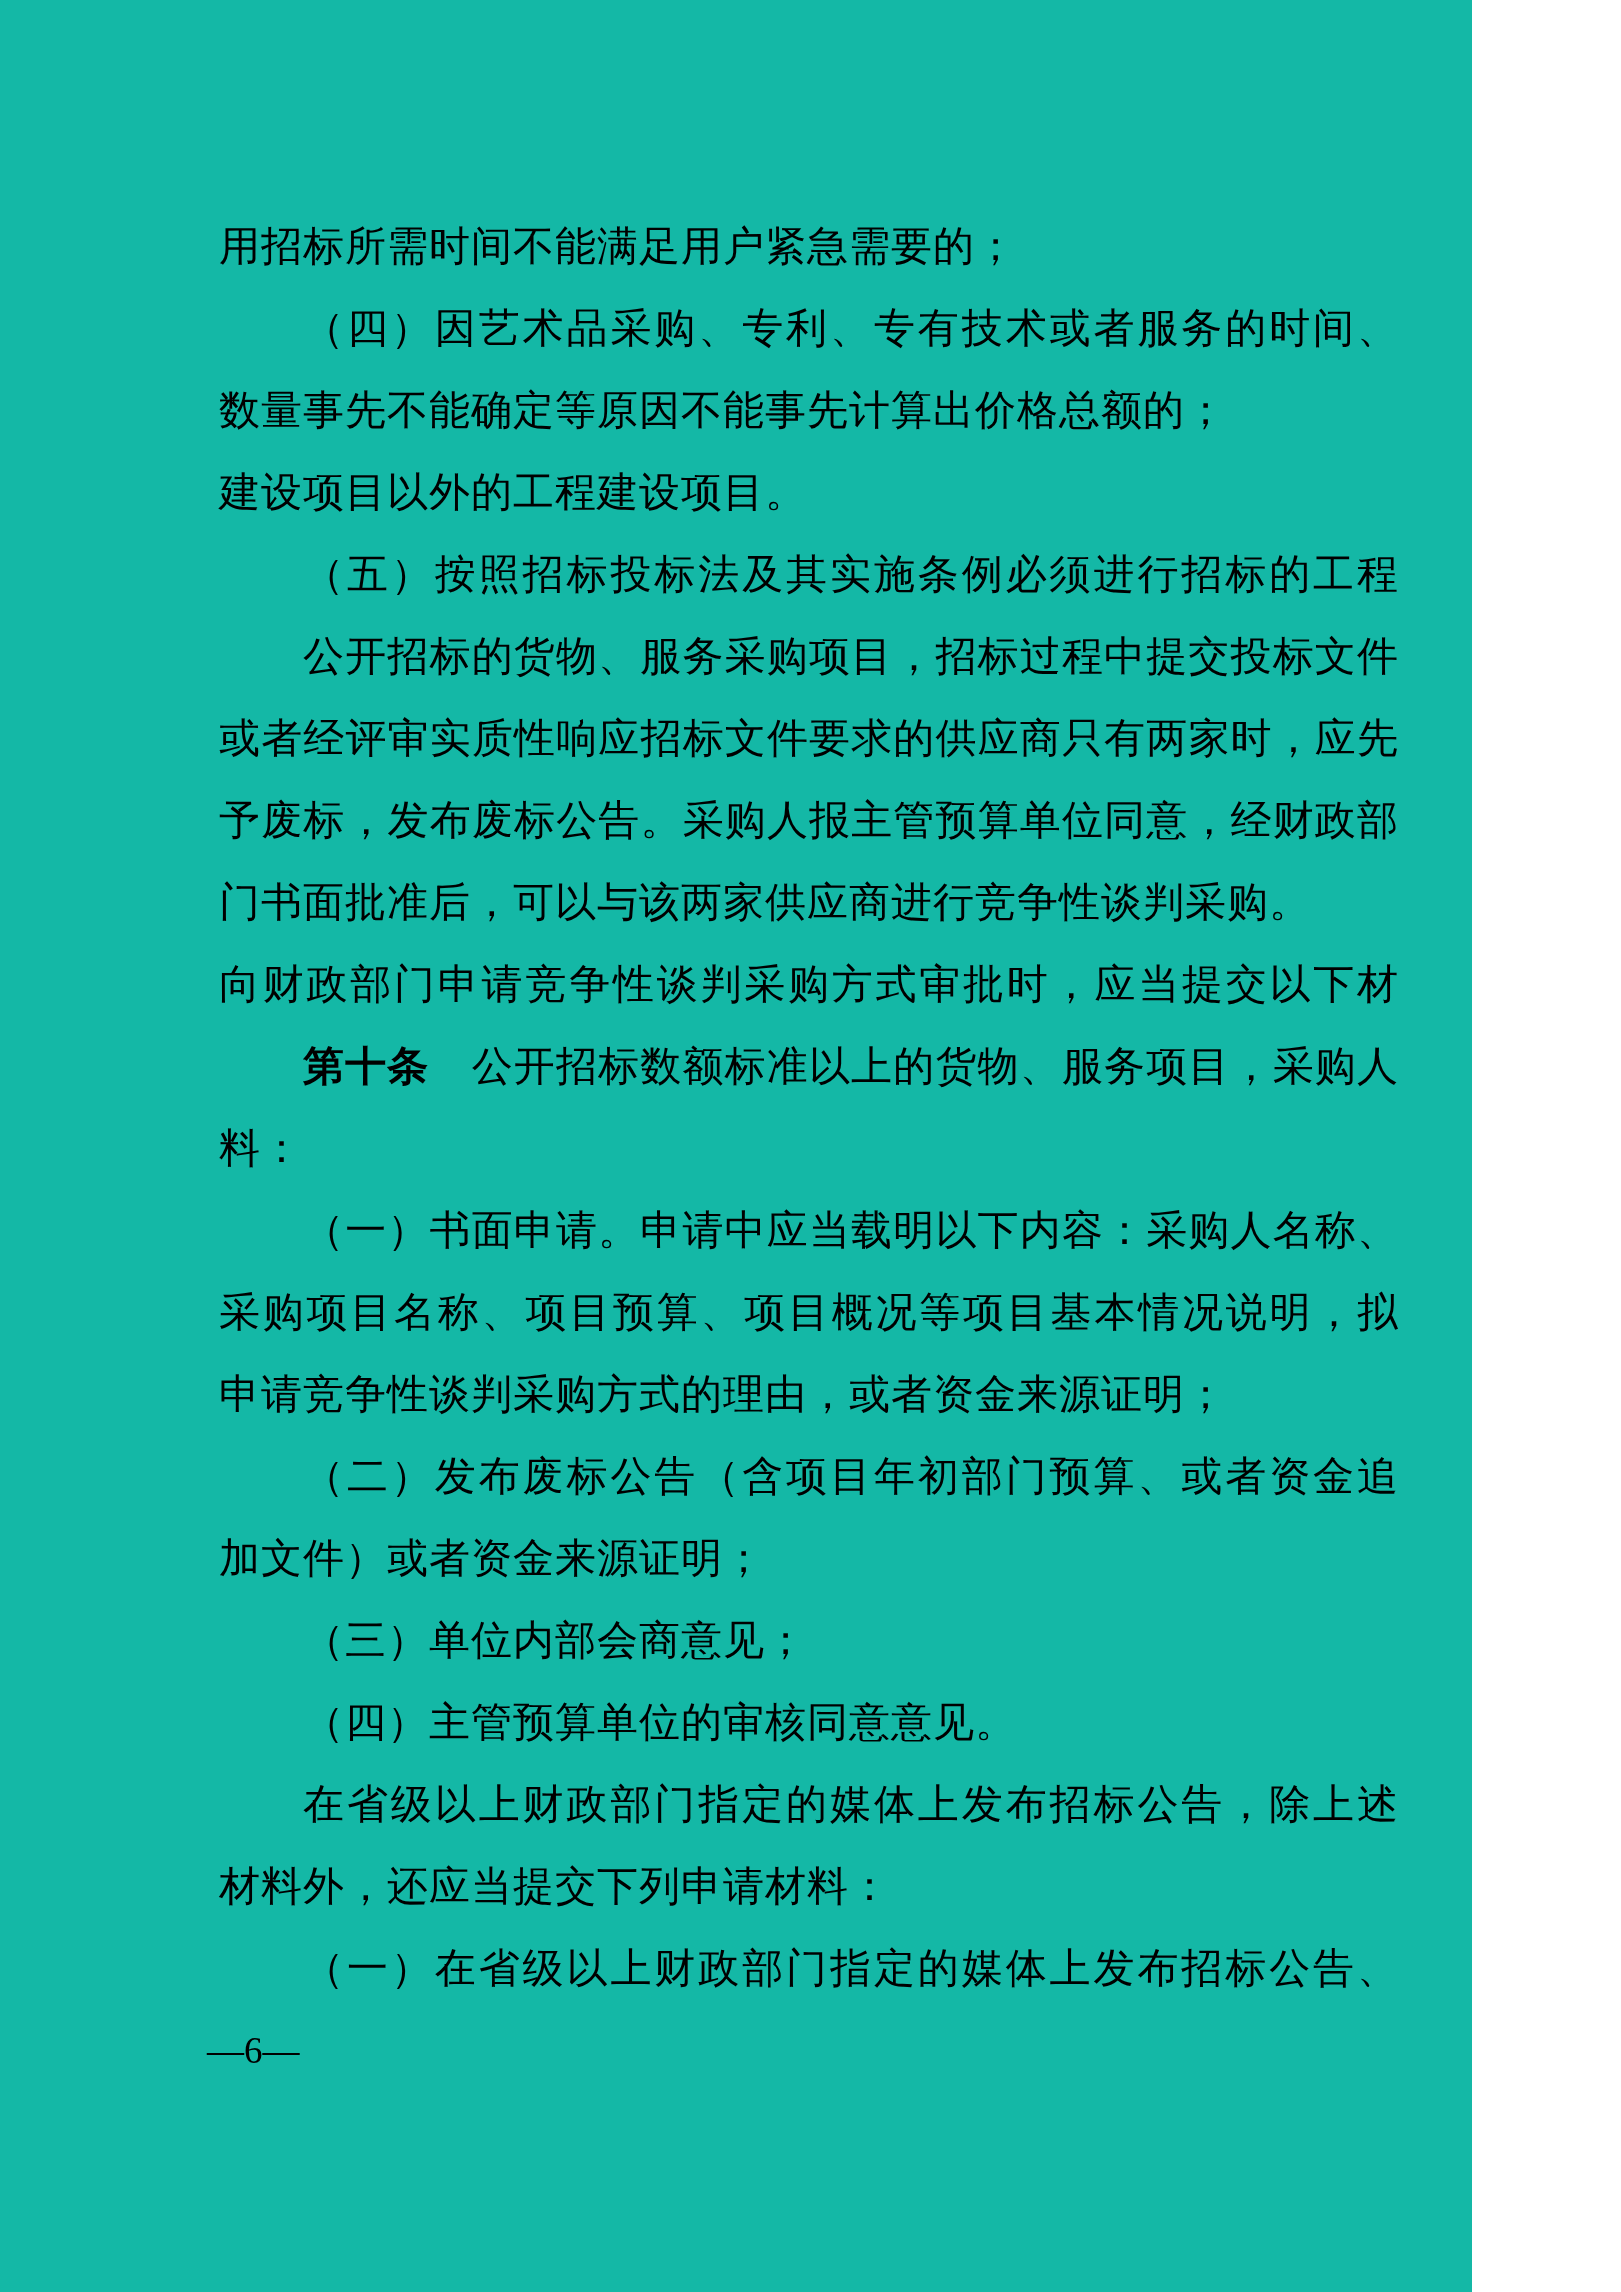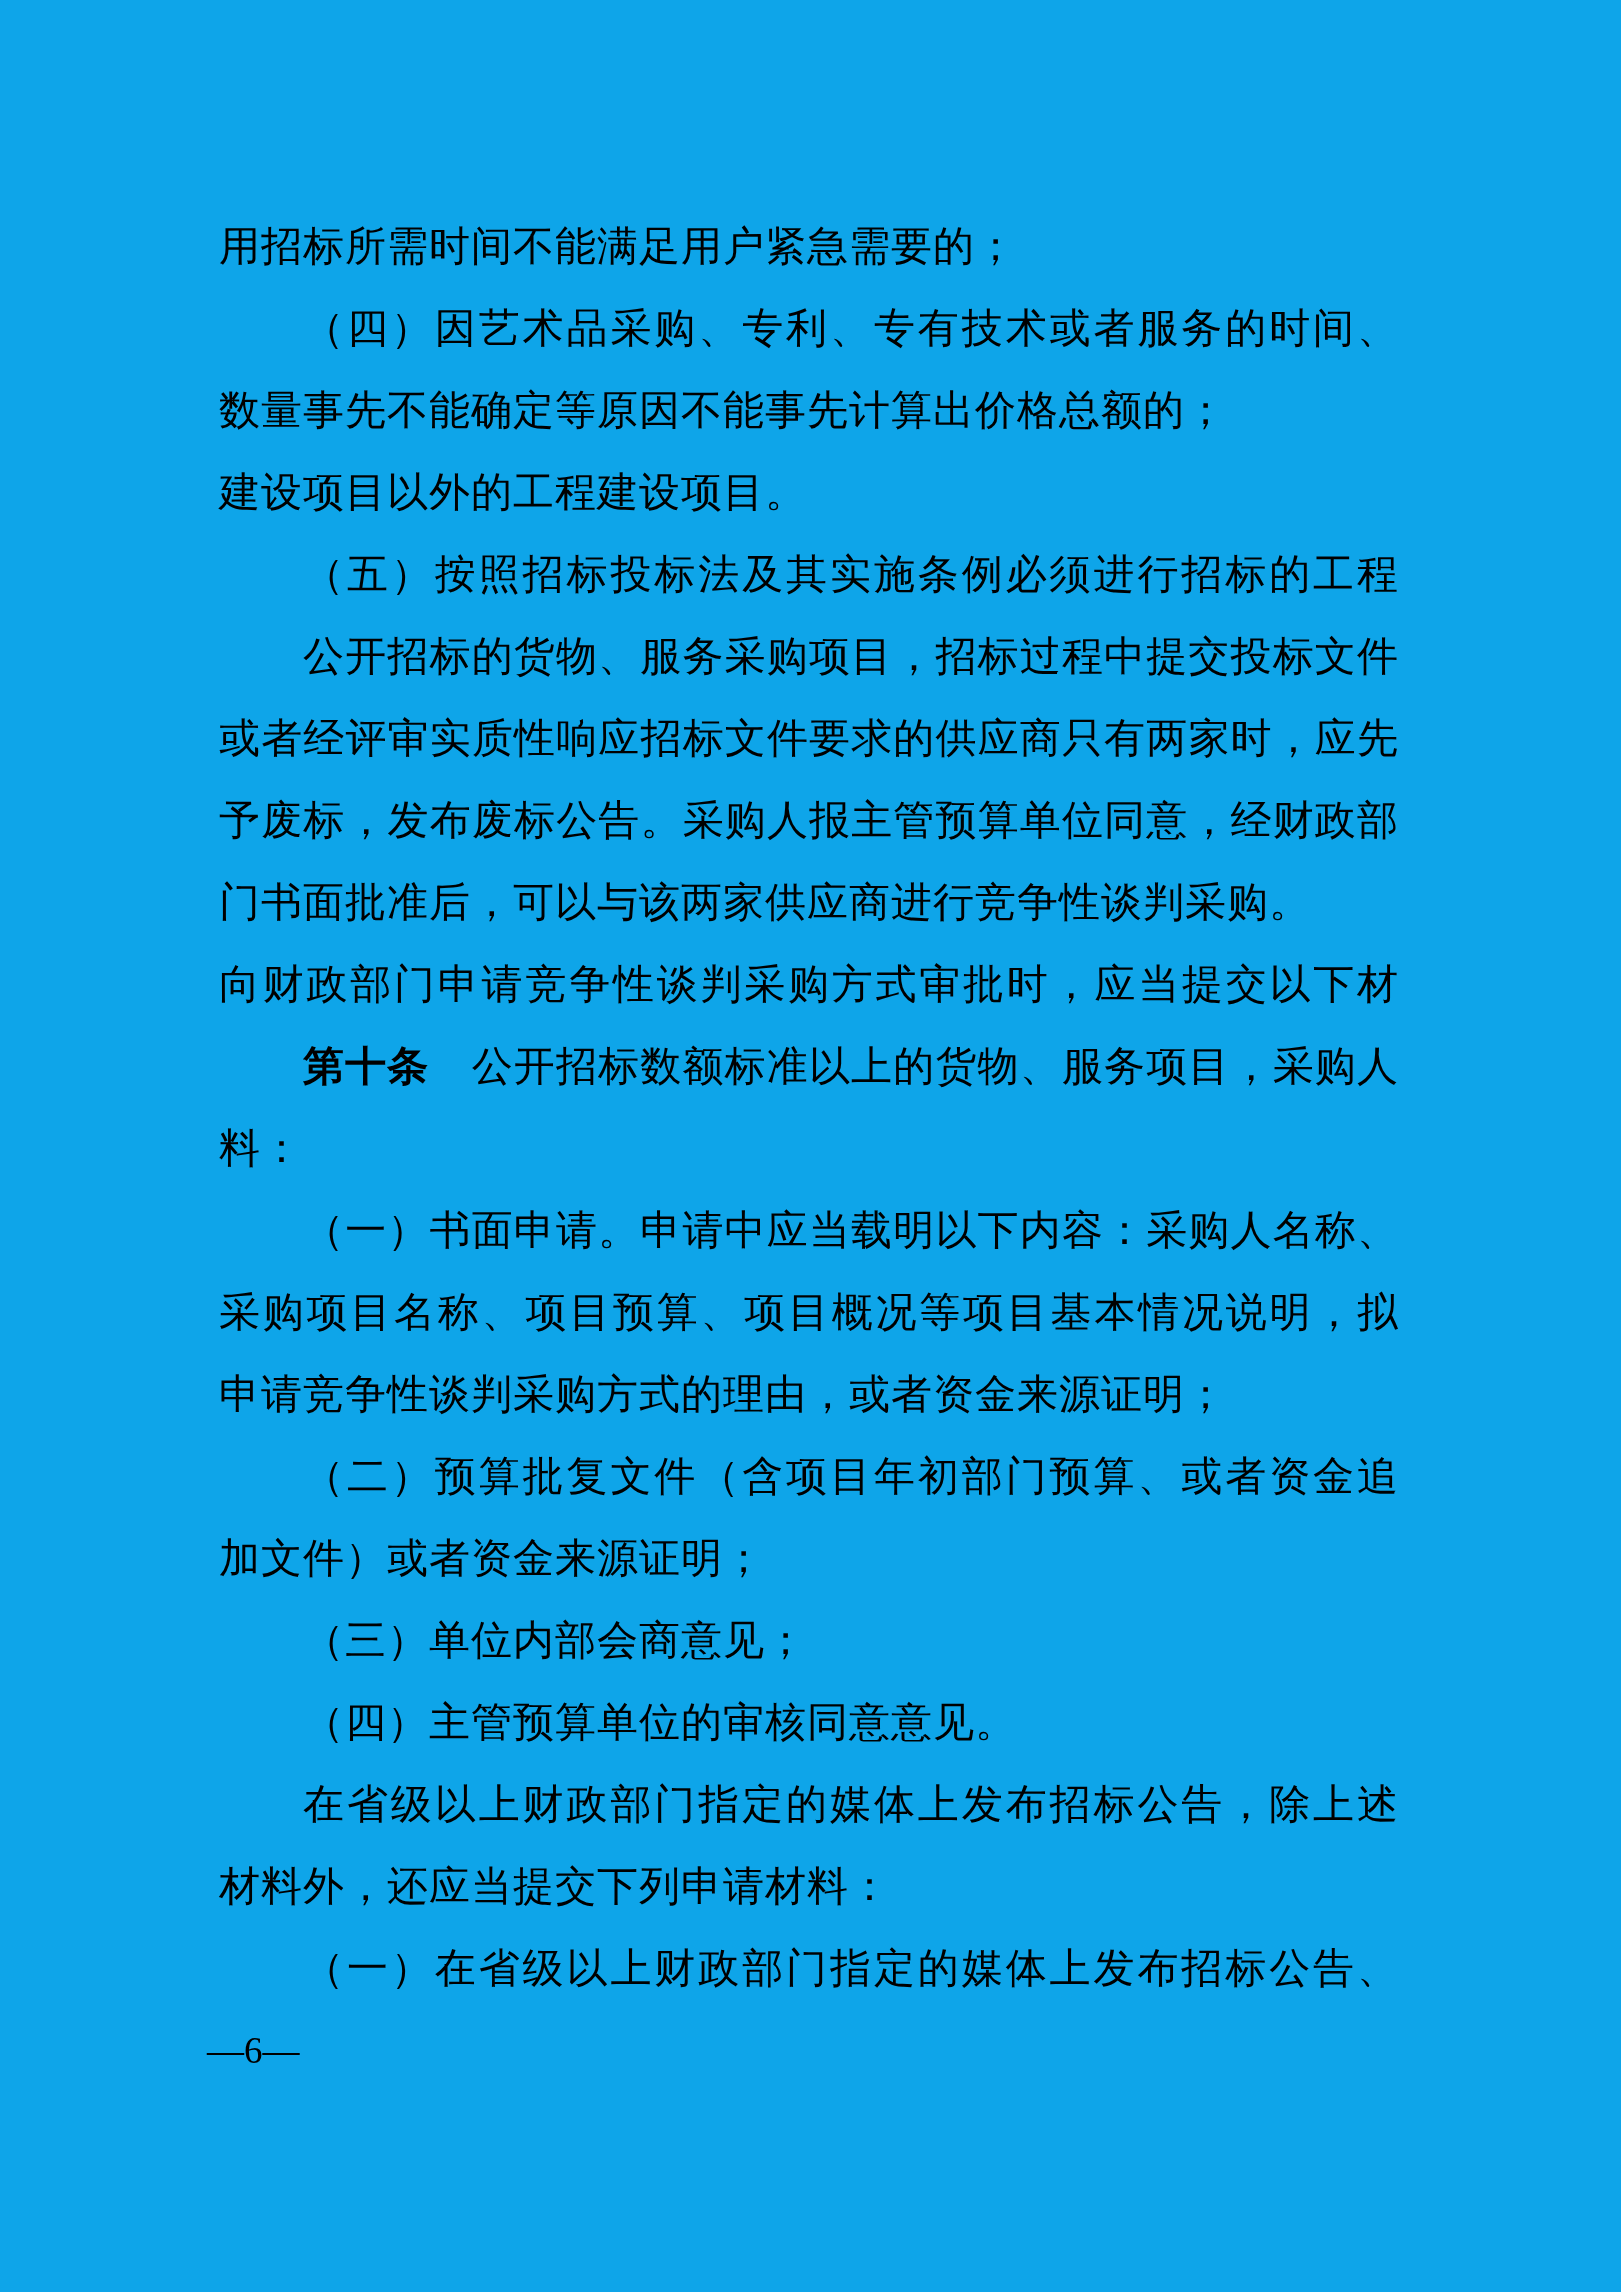--- a/index.html
+++ b/index.html
@@ -2,23 +2,23 @@
 <html><head>
 <meta charset="utf-8">
 <style>
   html, body {
     margin: 0;
     padding: 0;
     background: #ffffff;
   }
   .page {
     position: relative;
-    width: 1621px;
+    width: 1472px;
     height: 2293px;
-    background: #0ea5e9;
+    background: #14b8a6;
     color: #000000;
     font-family: "Liberation Serif", "DejaVu Serif", serif;
     overflow: hidden;
   }
   .text-block {
     position: absolute;
     left: 219px;
     top: 205px;
     width: 1180px;
   }
@@ -66,21 +66,21 @@
       <div class="line justify indent">公开招标的货物、服务采购项目，招标过程中提交投标文件</div>
       <div class="line justify">或者经评审实质性响应招标文件要求的供应商只有两家时，应先</div>
       <div class="line justify">予废标，发布废标公告。采购人报主管预算单位同意，经财政部</div>
       <div class="line">门书面批准后，可以与该两家供应商进行竞争性谈判采购。</div>
       <div class="line justify">向财政部门申请竞争性谈判采购方式审批时，应当提交以下材</div>
       <div class="line justify indent"><span class="bold">第十条</span>　公开招标数额标准以上的货物、服务项目，采购人</div>
       <div class="line">料：</div>
       <div class="line justify indent">（一）书面申请。申请中应当载明以下内容：采购人名称、</div>
       <div class="line justify">采购项目名称、项目预算、项目概况等项目基本情况说明，拟</div>
       <div class="line">申请竞争性谈判采购方式的理由，或者资金来源证明；</div>
-      <div class="line justify indent">（二）预算批复文件（含项目年初部门预算、或者资金追</div>
+      <div class="line justify indent">（二）发布废标公告（含项目年初部门预算、或者资金追</div>
       <div class="line">加文件）或者资金来源证明；</div>
       <div class="line indent">（三）单位内部会商意见；</div>
       <div class="line indent">（四）主管预算单位的审核同意意见。</div>
       <div class="line justify indent">在省级以上财政部门指定的媒体上发布招标公告，除上述</div>
       <div class="line">材料外，还应当提交下列申请材料：</div>
       <div class="line justify indent">（一）在省级以上财政部门指定的媒体上发布招标公告、</div>
     </div>
   <div class="page-number">—6—</div>
 </div>
 

